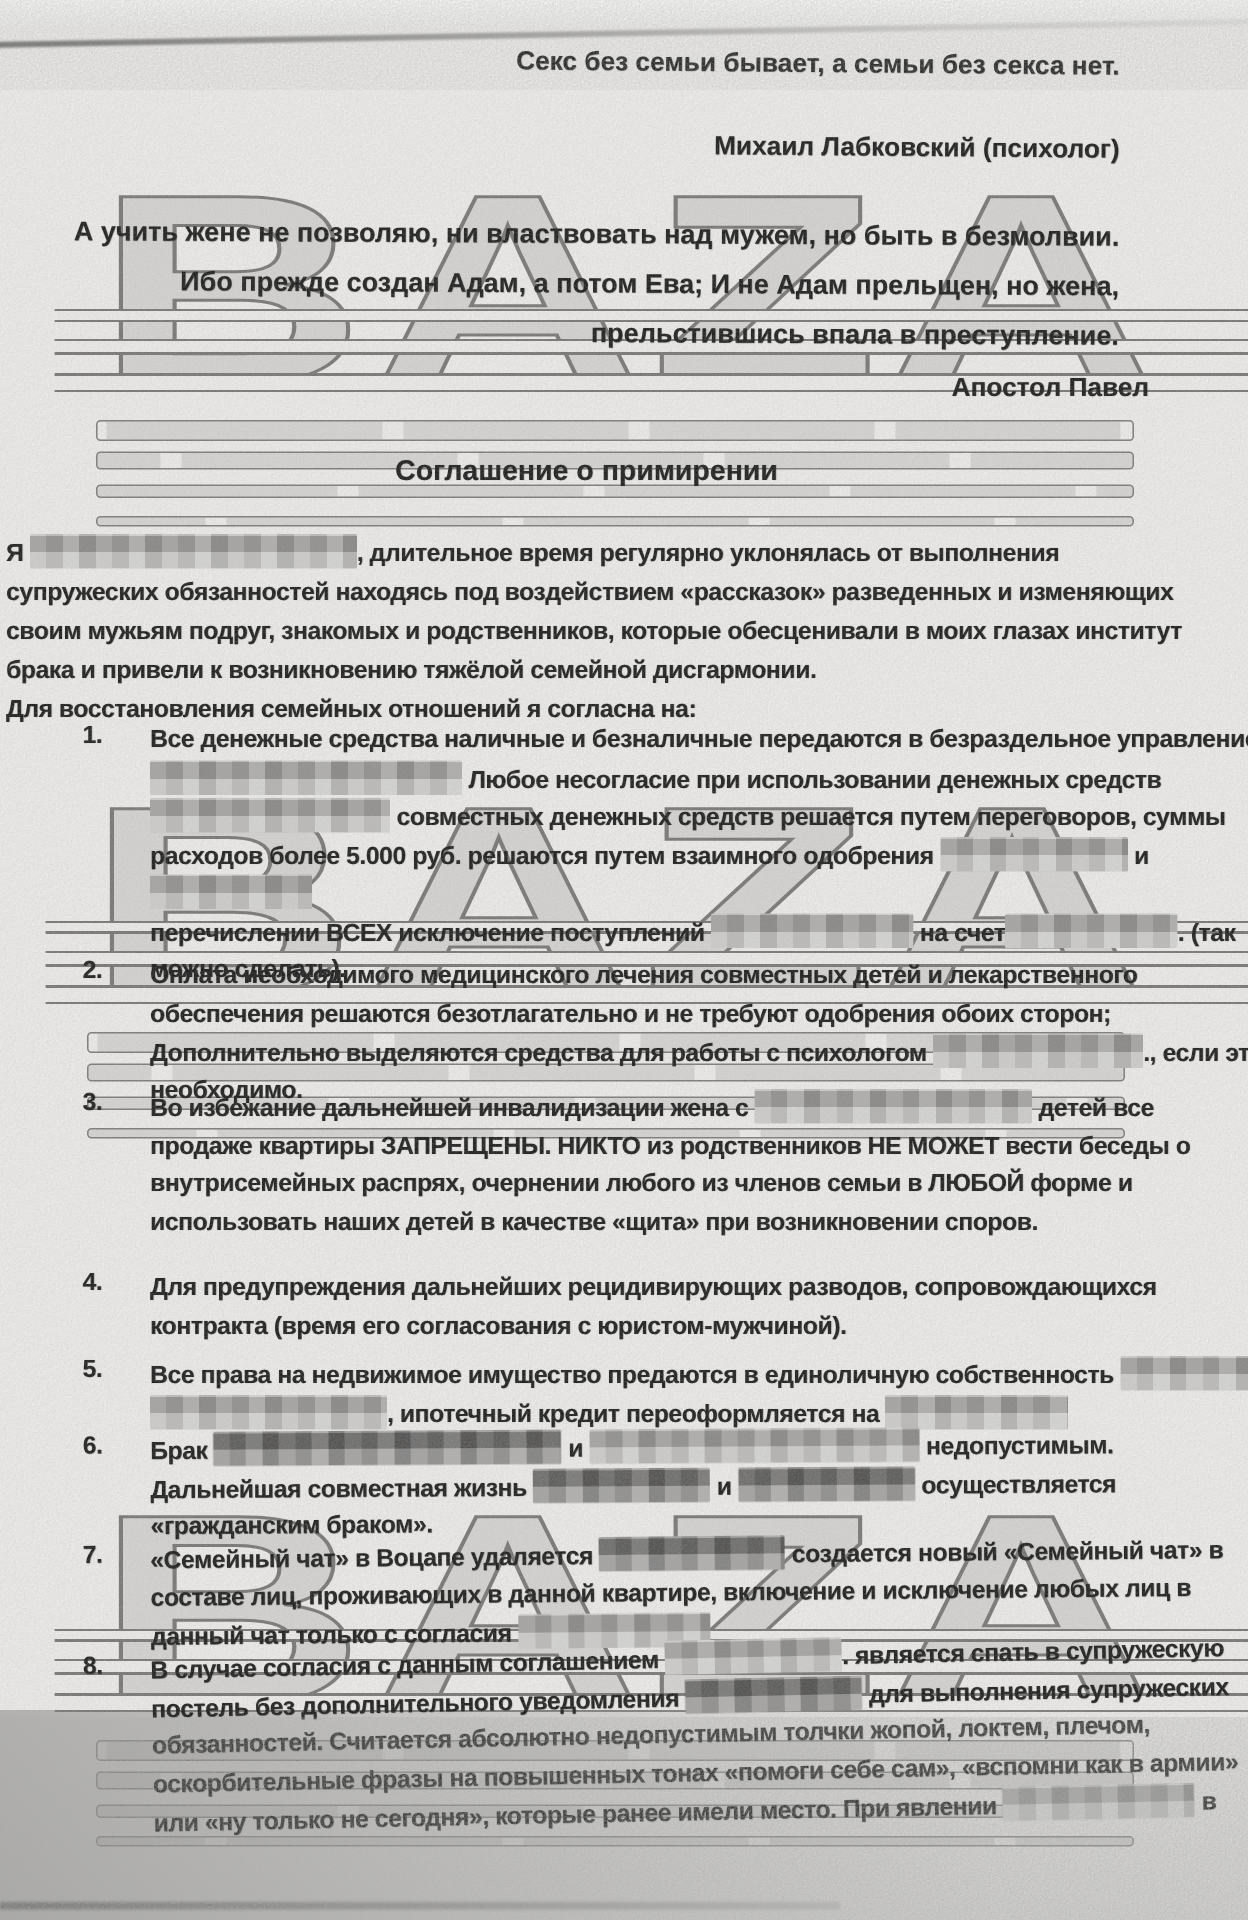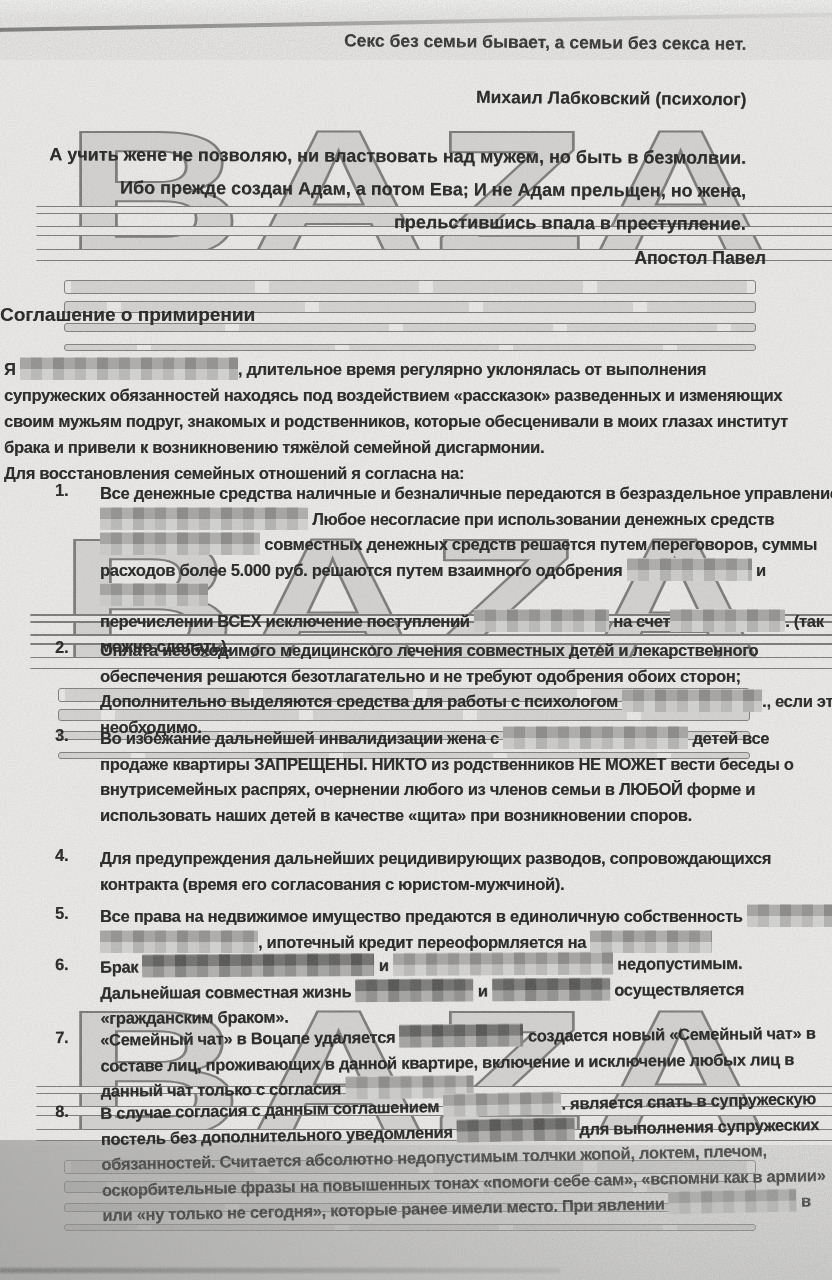--- a/index.html
+++ b/index.html
@@ -57,21 +57,21 @@
   
   .txt{position:absolute;z-index:2;font-weight:bold;
     text-shadow:.3px .3px .6px rgba(25,25,25,.55);}
   .dline{white-space:nowrap;}
   .rline{right:86px;text-align:right;font-size:17.5px;}
   .ep1{top:32px;transform:rotate(.5deg);}
   .author1{top:88px;transform:rotate(.5deg);}
   .ep2{top:140px;font-size:18px;transform:rotate(.3deg);}
   .ep2 .dline{height:33px;line-height:33px;text-align:right;}
   .author2{top:248px;right:66px;}
-  .title{top:304px;left:0;right:0;margin:0;padding-right:50px;text-align:left;
+  .title{top:304px;left:0;right:0;margin:0;padding-right:50px;text-align:center;
     font-size:19px;font-weight:bold;}
   .intro{top:356px;left:4px;font-size:16.5px;letter-spacing:-.3px;}
   .intro .dline{height:26px;line-height:26px;}
   .item{left:55px;font-size:16.5px;letter-spacing:-.3px;}
   .item .num{position:absolute;left:0;top:0;width:40px;}
   .item .itext{margin-left:45px;}
   .item .dline{height:25.5px;line-height:25.5px;}
   .it1{top:481px;}
   .it2{top:638px;}
   .it3{top:726px;}

